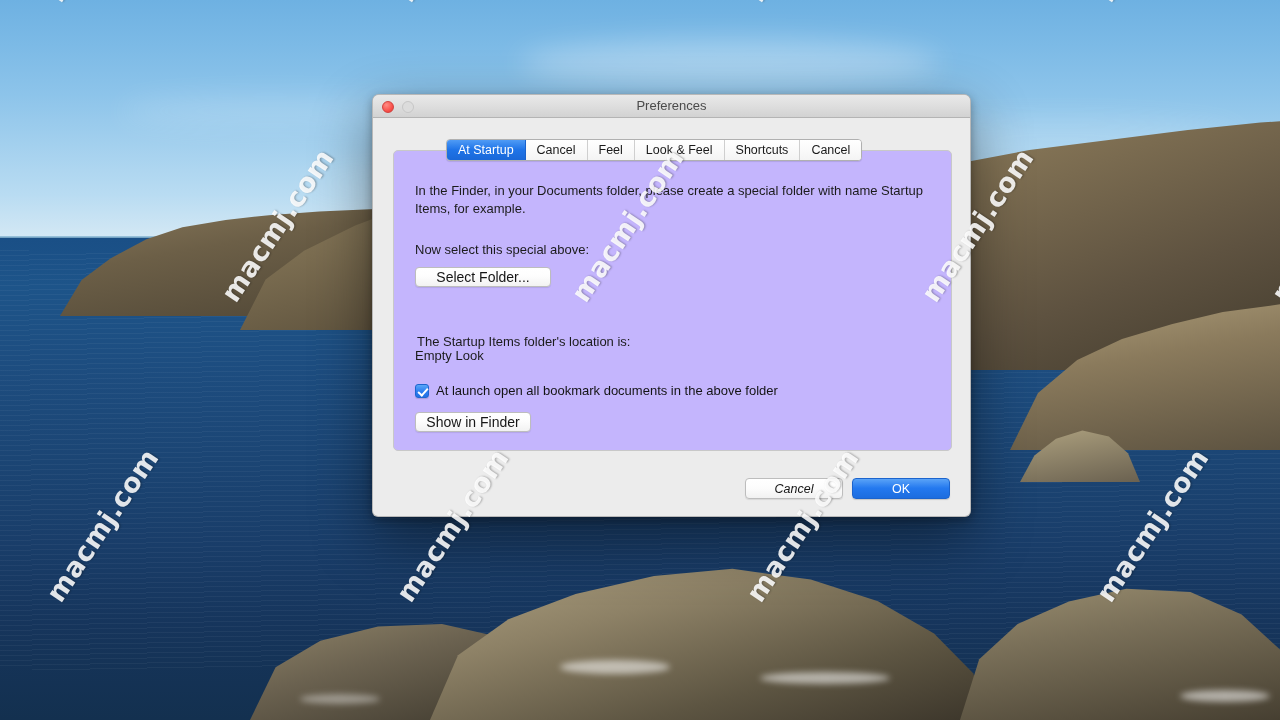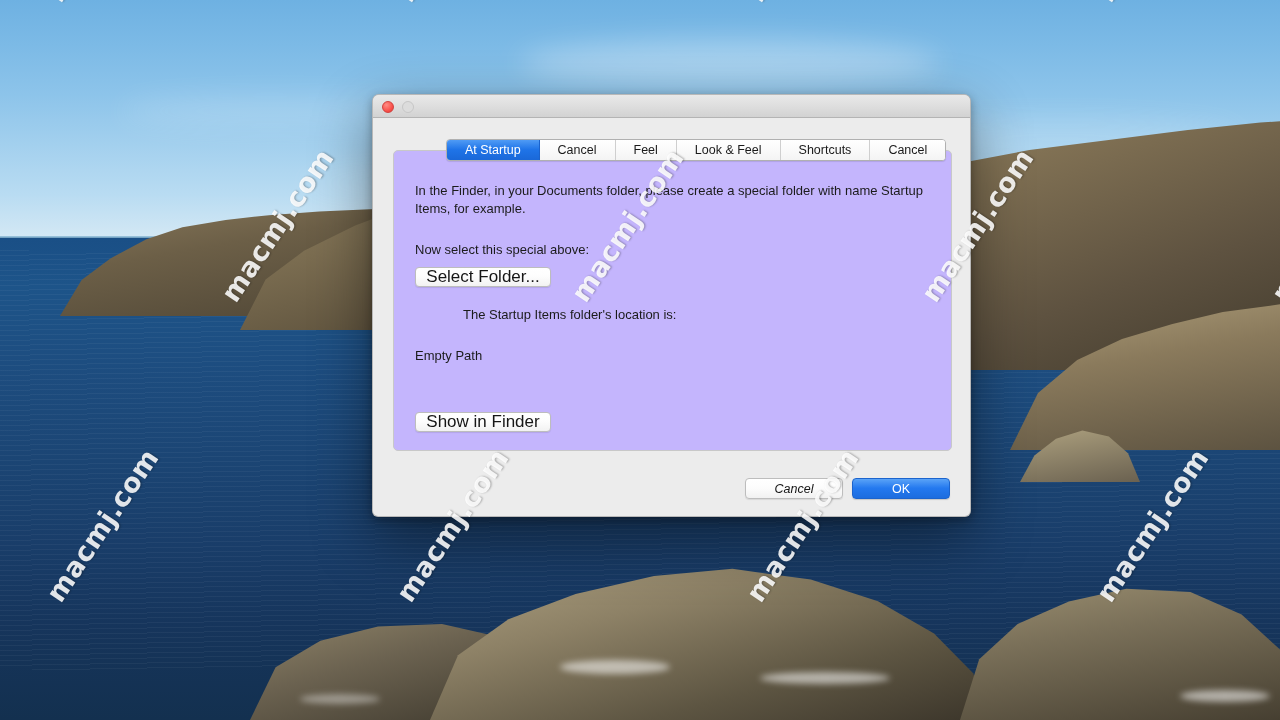--- a/index.html
+++ b/index.html
@@ -187,21 +187,21 @@
     height: 22px;
     display: flex;
     border: 1px solid #b0b0b0;
     border-radius: 4px;
     overflow: hidden;
     background: #fff;
     box-shadow: 0 1px 1px rgba(0,0,0,.10);
     z-index: 3;
   }
   .tab {
-    padding: 0 18px;
+    padding: 0 11px;
     height: 100%;
     display: flex;
     align-items: center;
     justify-content: center;
     font-size: 12.5px;
     color: #1a1a1a;
     background: linear-gradient(180deg, #ffffff 0%, #f4f4f4 100%);
     border-right: 1px solid #cfcfcf;
     cursor: default;
     white-space: nowrap;
@@ -235,54 +235,53 @@
     left: 21px;
     top: 31px;
     width: 510px;
   }
   #select-label {
     left: 21px;
     top: 90px;
   }
   #location-label {
     left: 23px;
-    top: 155px;
-    margin-left: 46px;
+    top: 182px;
   }
   #path-value {
     left: 21px;
     top: 196px;
   }
 
   
   .push-btn {
     position: absolute;
     height: 20px;
     background: linear-gradient(180deg, #ffffff 0%, #fdfdfd 45%, #f2f2f2 100%);
     border: 1px solid #bdbdbd;
     border-radius: 4px;
     box-shadow: 0 1px 1px rgba(0,0,0,.09);
-    font-size: 17px;
+    font-size: 14px;
     color: #161616;
     display: flex;
     align-items: center;
     justify-content: center;
     cursor: default;
     font-family: "Liberation Sans", sans-serif;
     text-align: right;
   }
   #select-folder-btn {
     left: 21px;
     top: 116px;
     width: 136px;
   }
   #show-finder-btn {
     left: 21px;
     top: 261px;
-    width: 136px;
+    width: 116px;
   }
 
   
   #checkbox-row {
     position: absolute;
     left: 21px;
     top: 232px;
     display: flex;
     align-items: center;
     gap: 7px;
@@ -372,31 +371,36 @@
   <div class="wp-foam" style="left:760px;top:672px;width:130px;height:12px;"></div>
   <div class="wp-foam" style="left:1180px;top:690px;width:90px;height:12px;"></div>
   <div class="wp-foam" style="left:300px;top:694px;width:80px;height:10px;opacity:.7;"></div>
 </div>
 
 <div id="prefs-window">
 
   <div id="titlebar">
     <div class="traffic traffic-close"></div>
     <div class="traffic traffic-min"></div>
+    <div id="title-text">Preferences</div>
   </div>
 
   <div id="content-box">
     <div class="copy" id="intro-text">In the Finder, in your Documents folder, please create a special folder with name Startup Items, for example.</div>
     <div class="copy" id="select-label">Now select this special above:</div>
 
     <div class="push-btn" id="select-folder-btn">Select Folder...</div>
 
     <div class="copy" id="location-label"> The Startup Items folder's location is:</div>
-    <div class="copy" id="path-value">Empty Path</div>
-
+    <div class="copy" id="path-value">Empty Look</div>
+
+    <div id="checkbox-row">
+      <div id="checkbox-box"></div>
+      <div id="checkbox-label">At launch open all bookmark documents in the above folder</div>
+    </div>
 
     <div class="push-btn" id="show-finder-btn">Show in Finder</div>
   </div>
 
   <div id="tabbar">
     <div class="tab active">At Startup</div>
     <div class="tab">Cancel</div>
     <div class="tab">Feel</div>
     <div class="tab">Look &amp; Feel</div>
     <div class="tab">Shortcuts</div>

